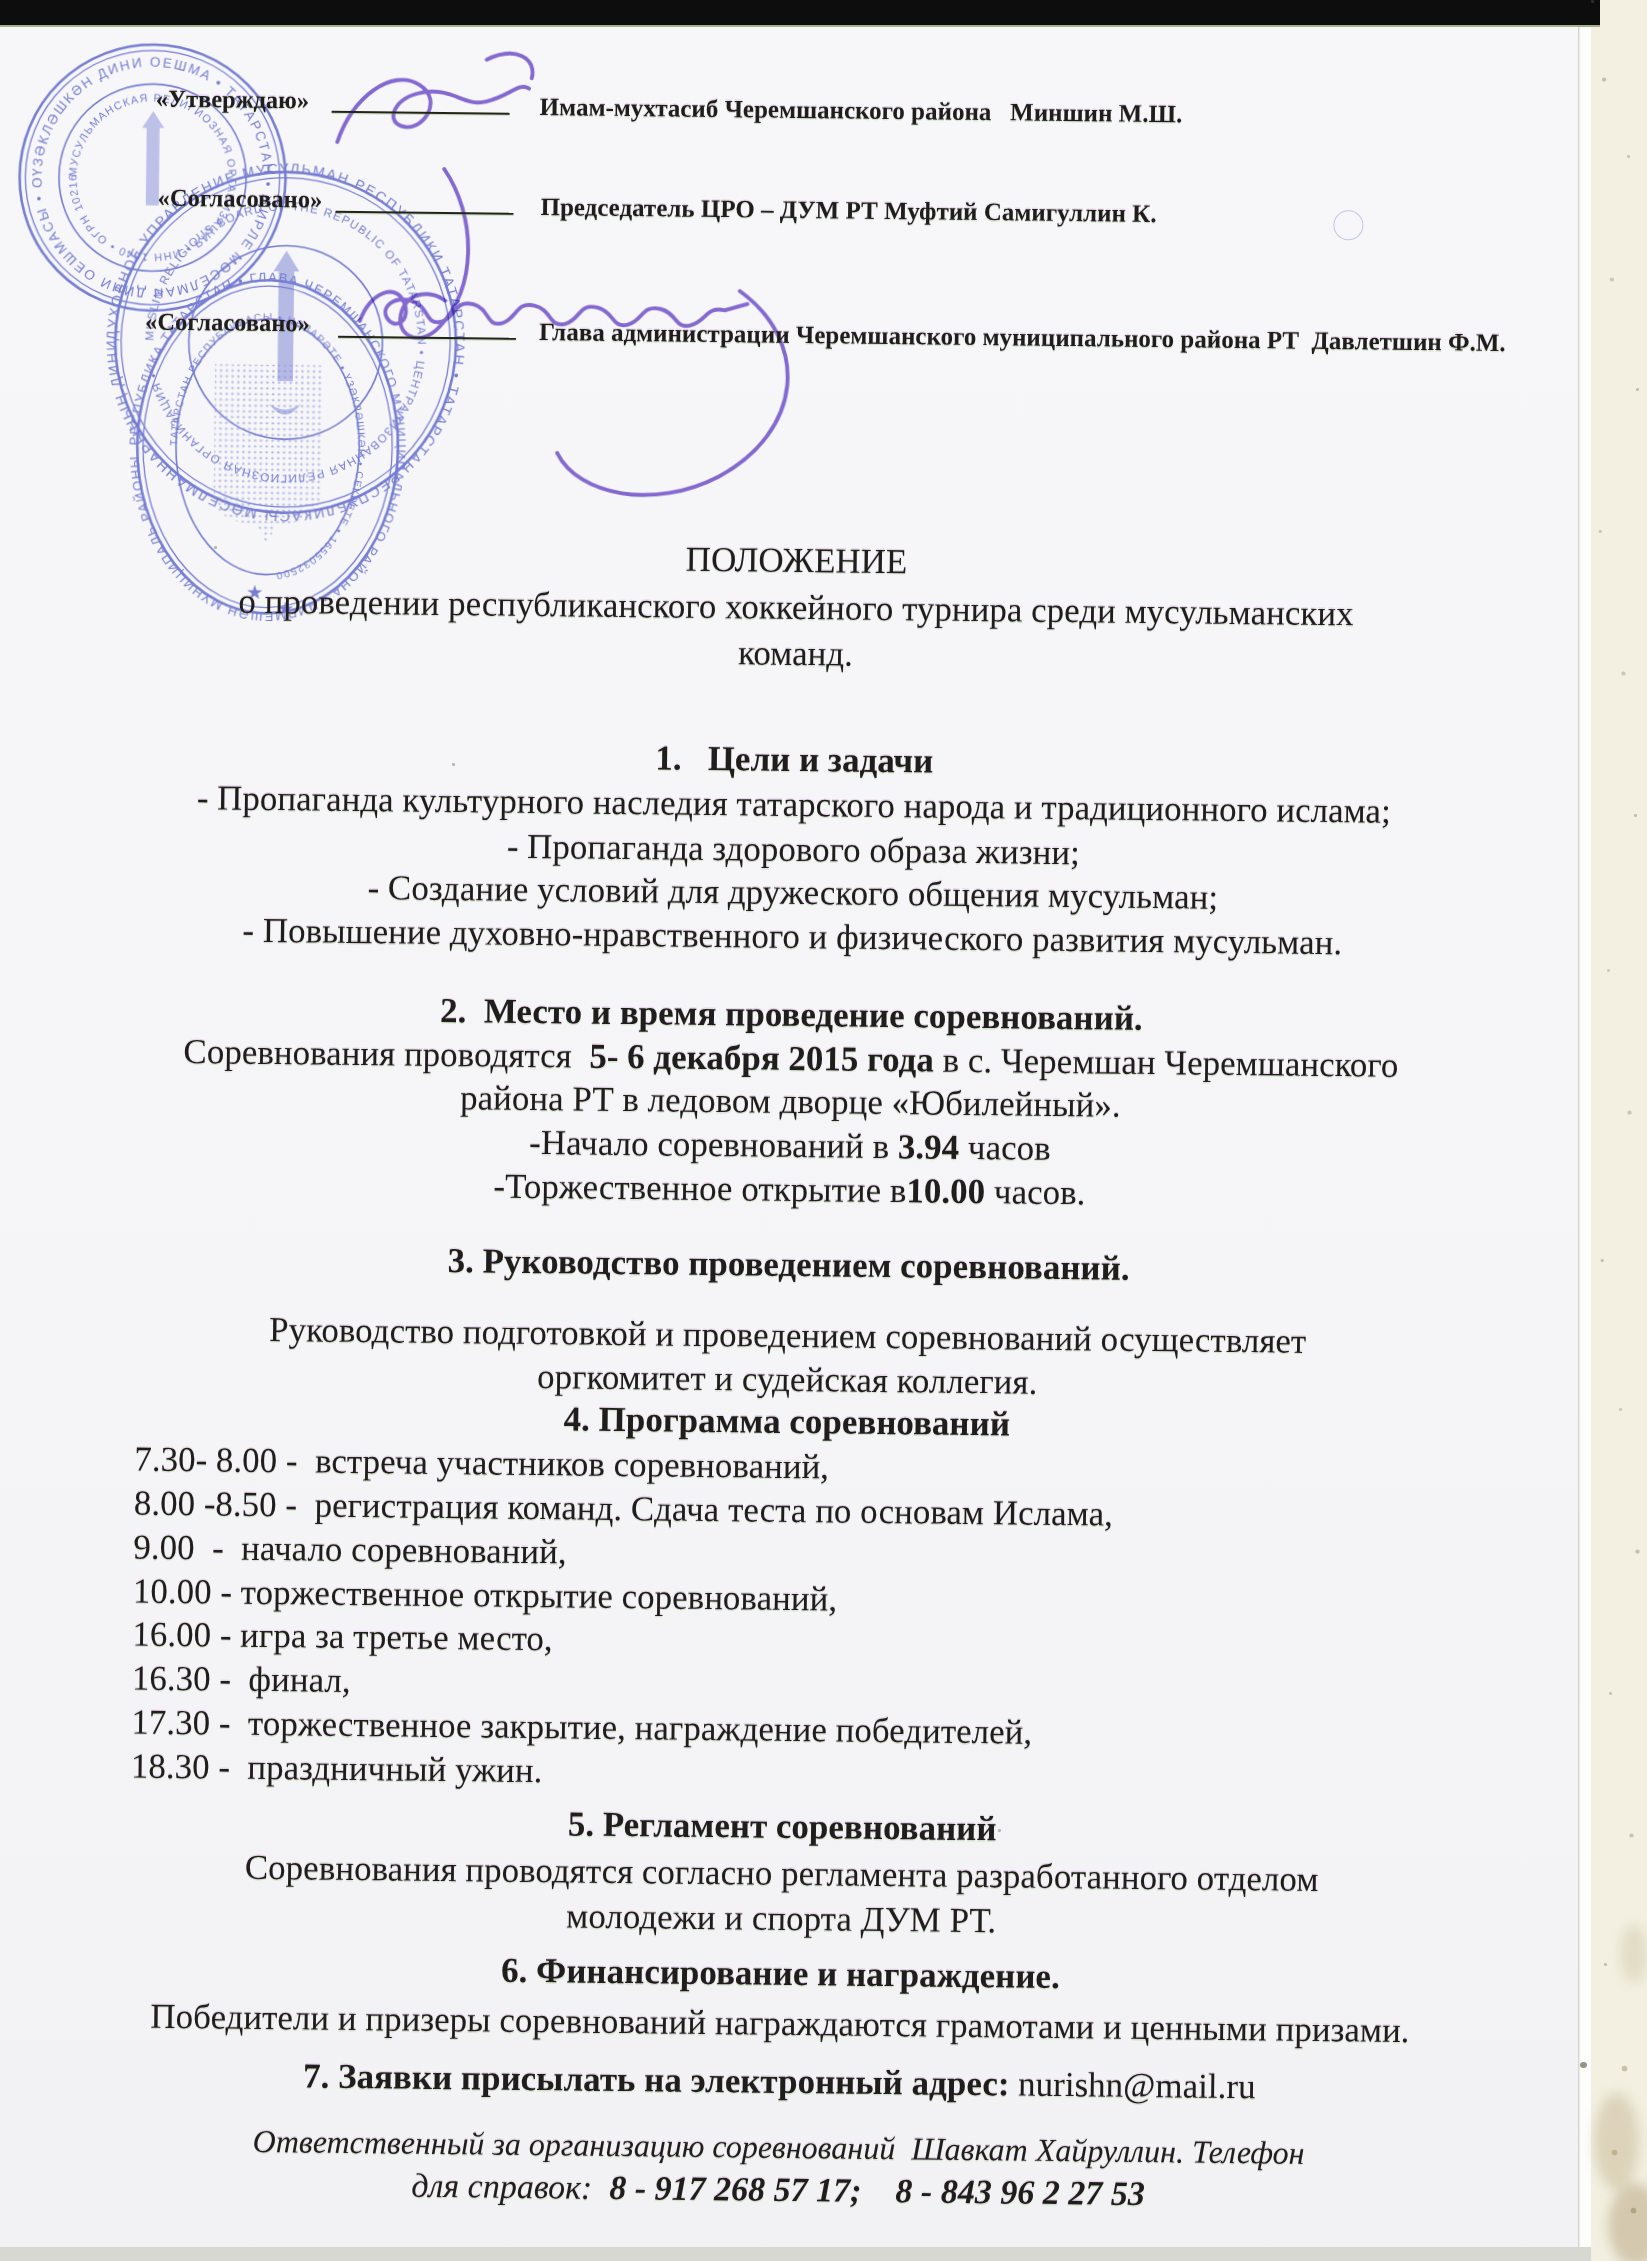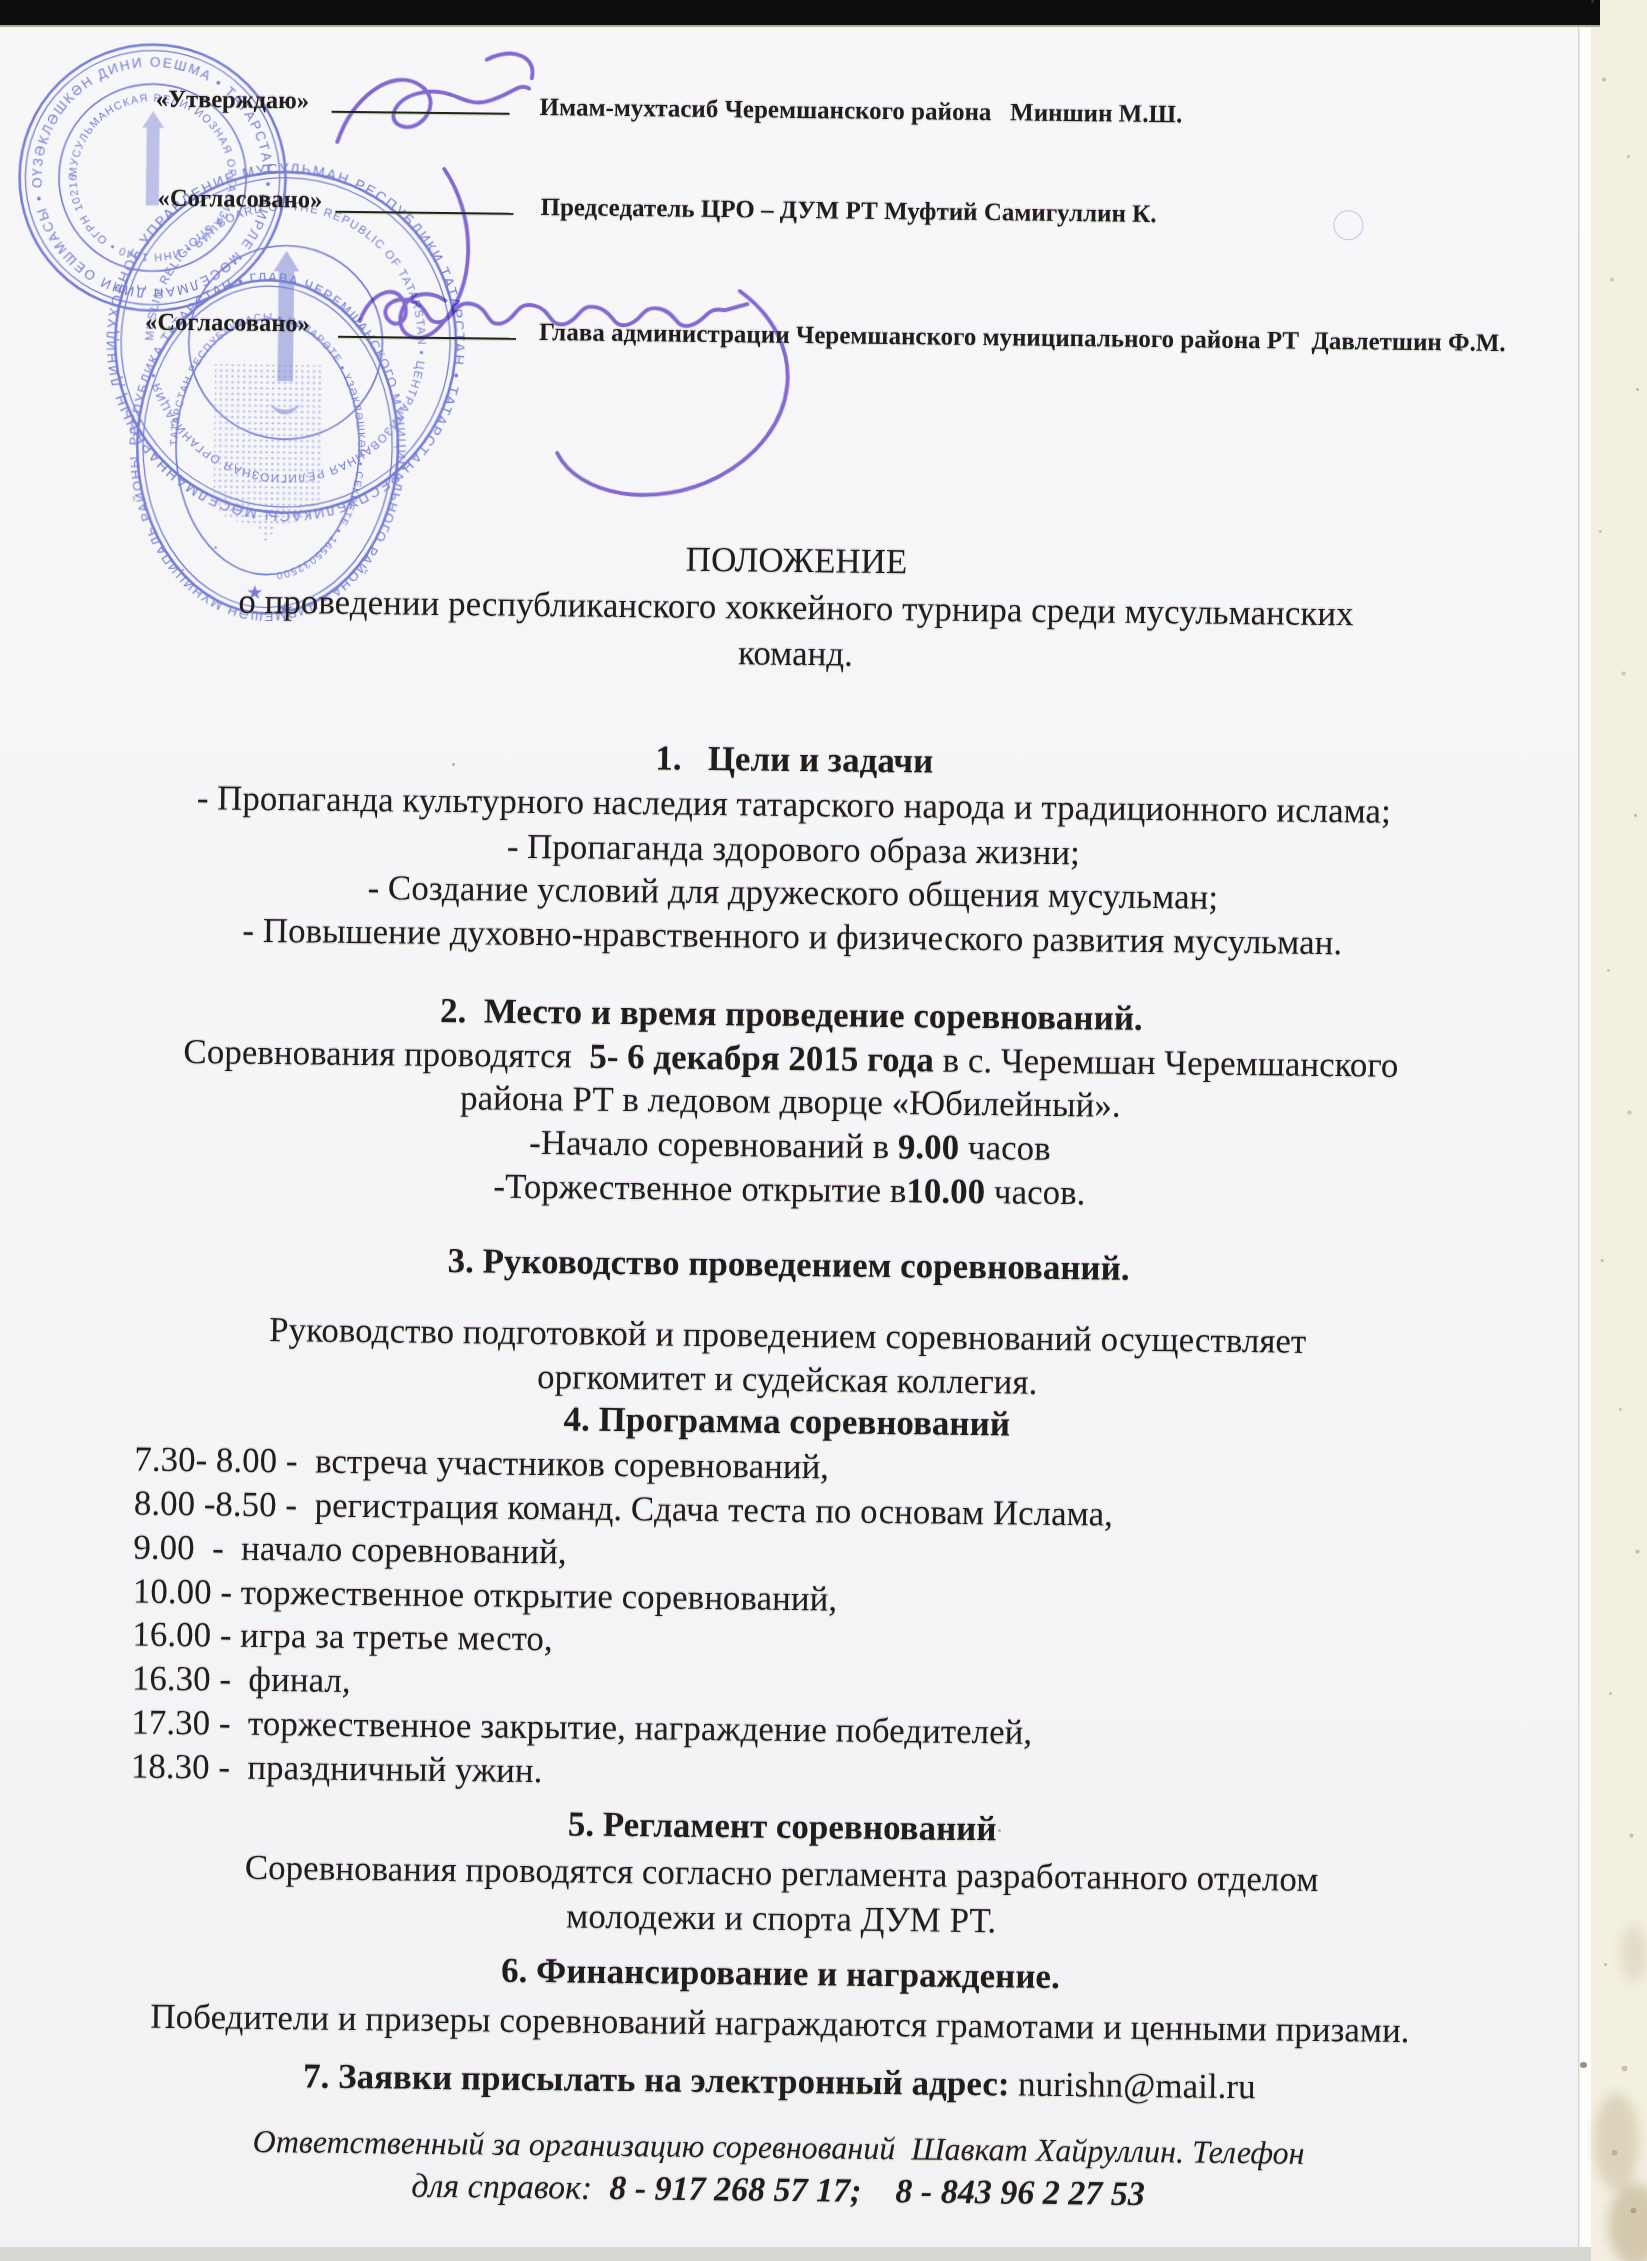--- a/index.html
+++ b/index.html
@@ -166,21 +166,21 @@
 
     <div class="txt b fs-body center" style="top:740px;">1.   Цели и задачи</div>
     <div class="txt fs-body center" style="top:785px;">- Пропаганда культурного наследия татарского народа и традиционного ислама;</div>
     <div class="txt fs-body center" style="top:830px;">- Пропаганда здорового образа жизни;</div>
     <div class="txt fs-body center" style="top:873px;">- Создание условий для дружеского общения мусульман;</div>
     <div class="txt fs-body center" style="top:917px;">- Повышение духовно-нравственного и физического развития мусульман.</div>
 
     <div class="txt b fs-body center" style="top:995px;">2.  Место и время проведение соревнований.</div>
     <div class="txt fs-body center" style="top:1039px;"><span>Соревнования проводятся  </span><span class="b">5- 6 декабря 2015 года</span><span> в с. Черемшан Черемшанского</span></div>
     <div class="txt fs-body center" style="top:1082px;">района РТ в ледовом дворце «Юбилейный».</div>
-    <div class="txt fs-body center" style="top:1126px;"><span>-Начало соревнований в </span><span class="b">9.00</span><span> часов</span></div>
+    <div class="txt fs-body center" style="top:1126px;"><span>-Начало соревнований в </span><span class="b">3.94</span><span> часов</span></div>
     <div class="txt fs-body center" style="top:1170px;"><span>-Торжественное открытие в</span><span class="b">10.00</span><span> часов.</span></div>
 
     <div class="txt b fs-body center" style="top:1245px;">3. Руководство проведением соревнований.</div>
     <div class="txt fs-body center" style="top:1316px;">Руководство подготовкой и проведением соревнований осуществляет</div>
     <div class="txt fs-body center" style="top:1360px;">оргкомитет и судейская коллегия.</div>
 
     <div class="txt b fs-body center" style="top:1402px;">4. Программа соревнований</div>
     <div class="txt sched" style="top:1447px;">7.30- 8.00 -  встреча участников соревнований,</div>
     <div class="txt sched" style="top:1491px;">8.00 -8.50 -  регистрация команд. Сдача теста по основам Ислама,</div>
     <div class="txt sched" style="top:1535px;">9.00  -  начало соревнований,</div>

